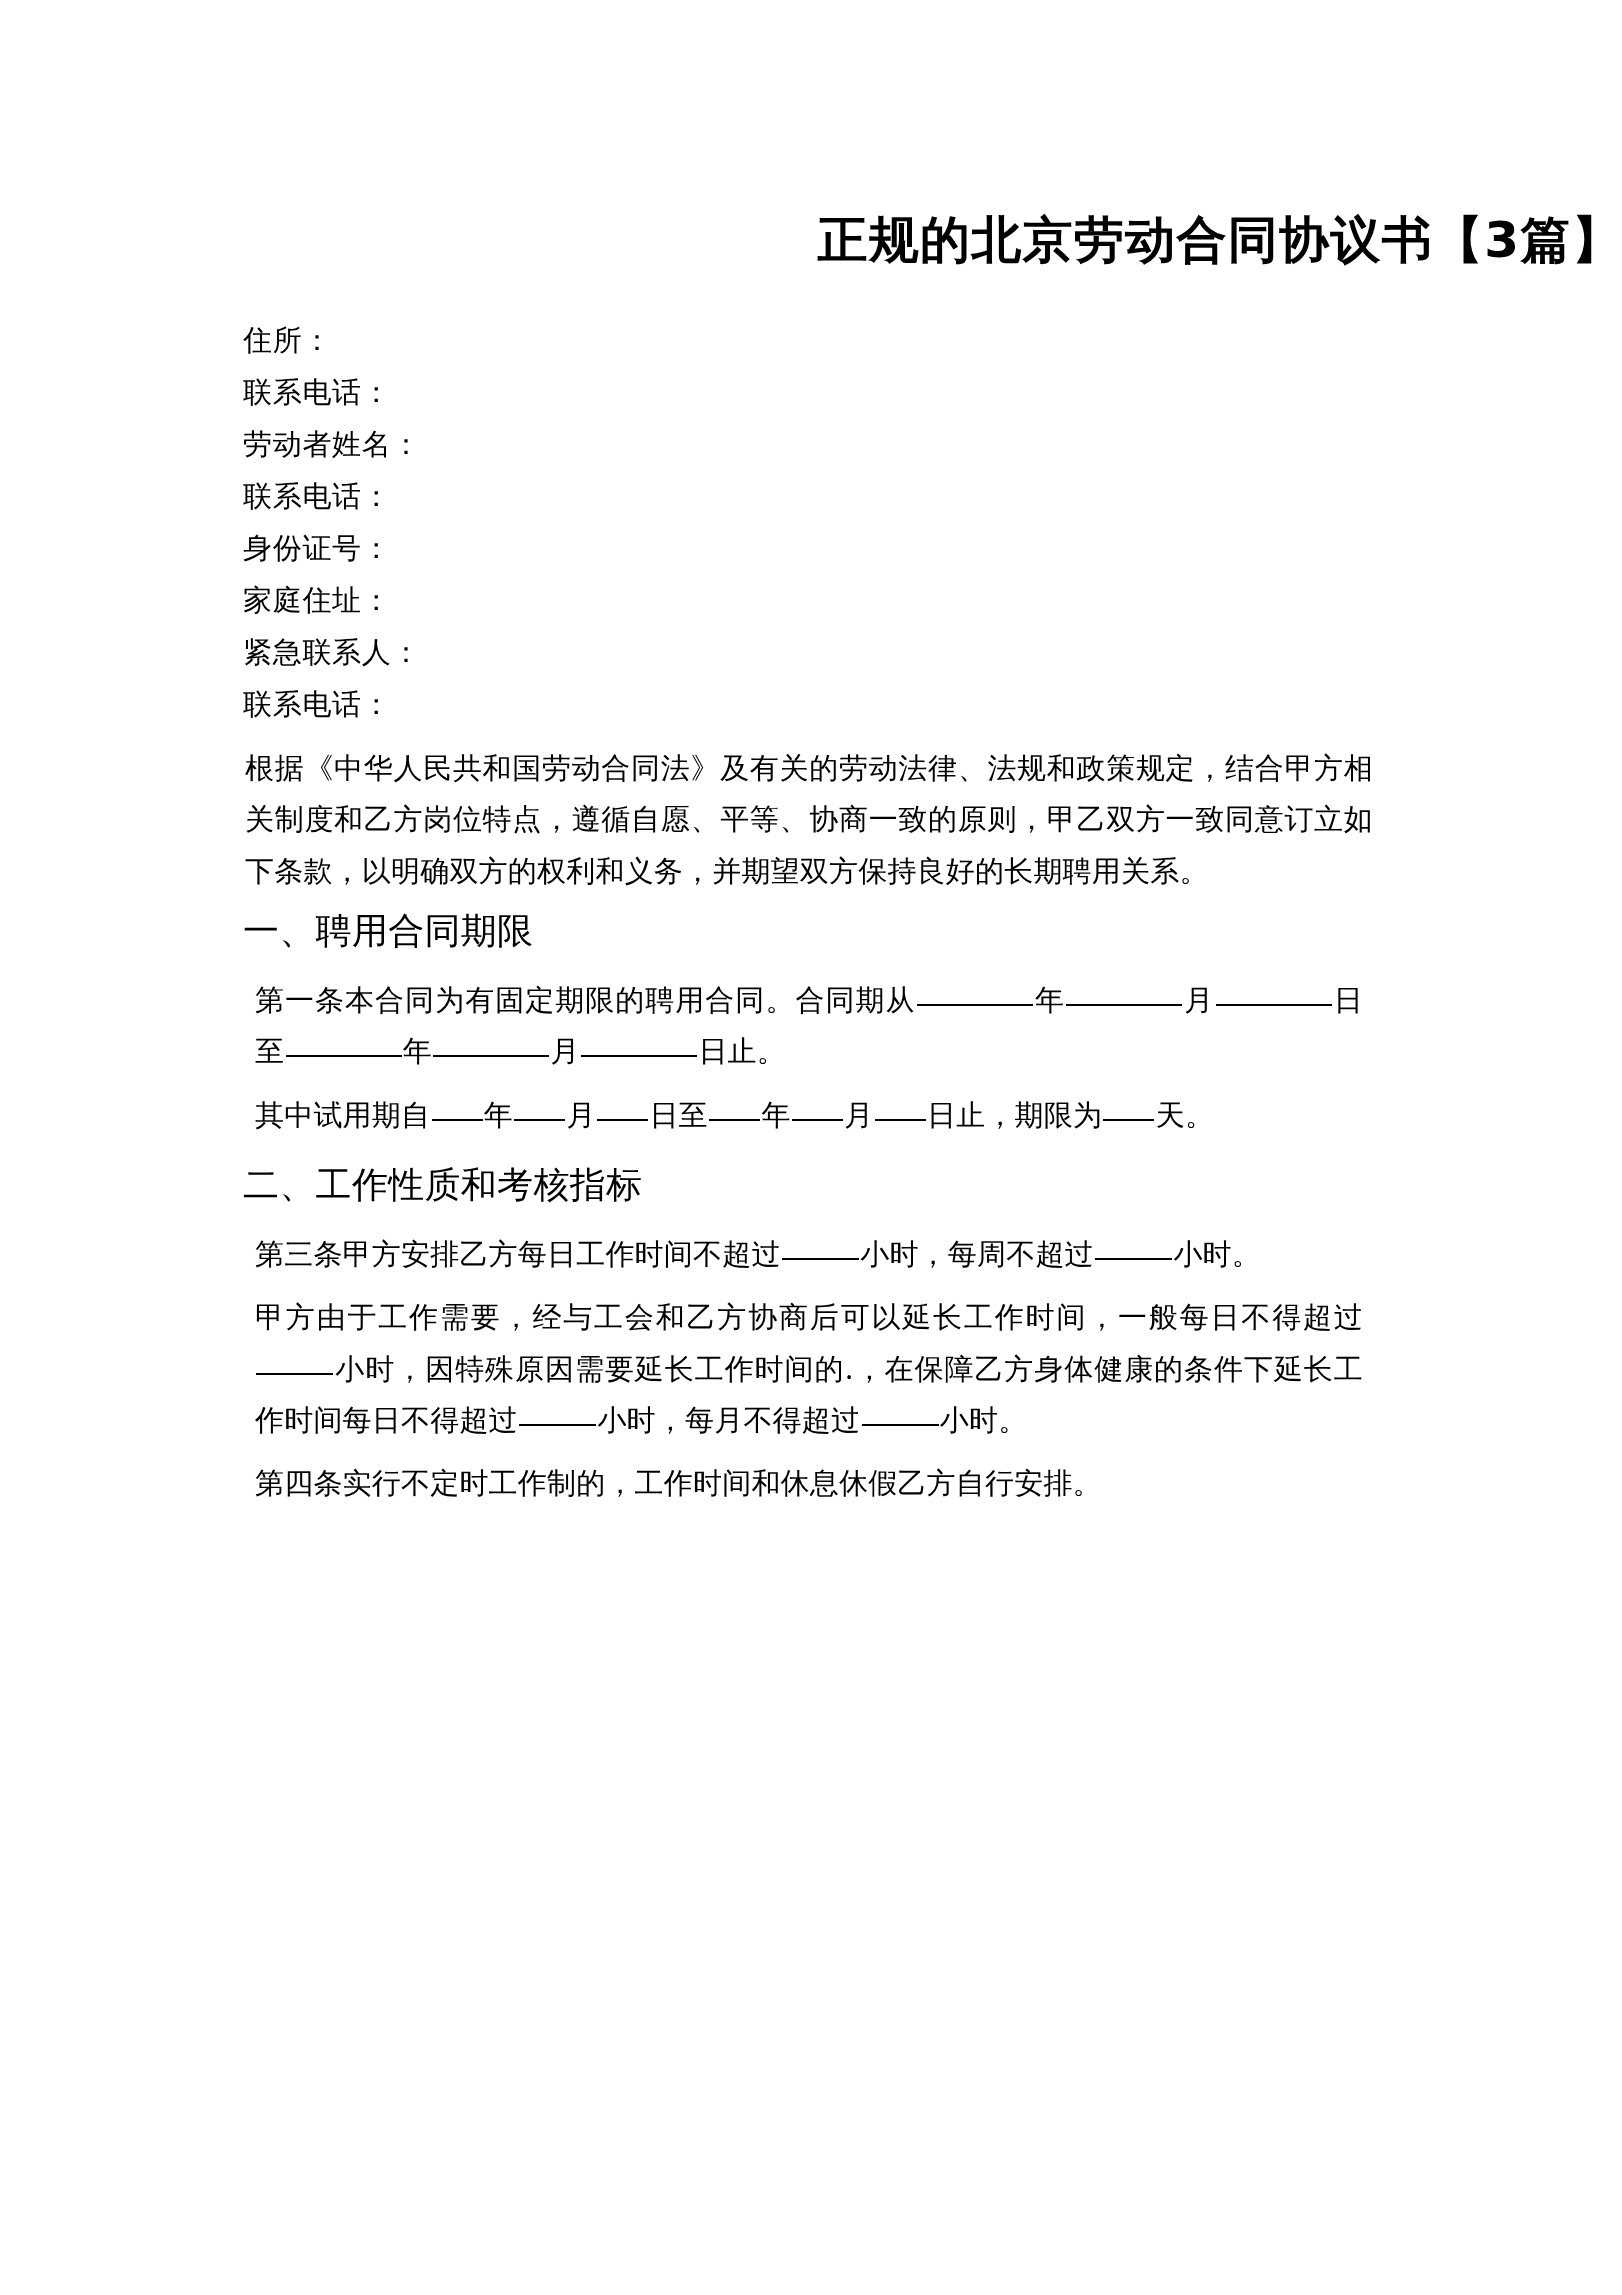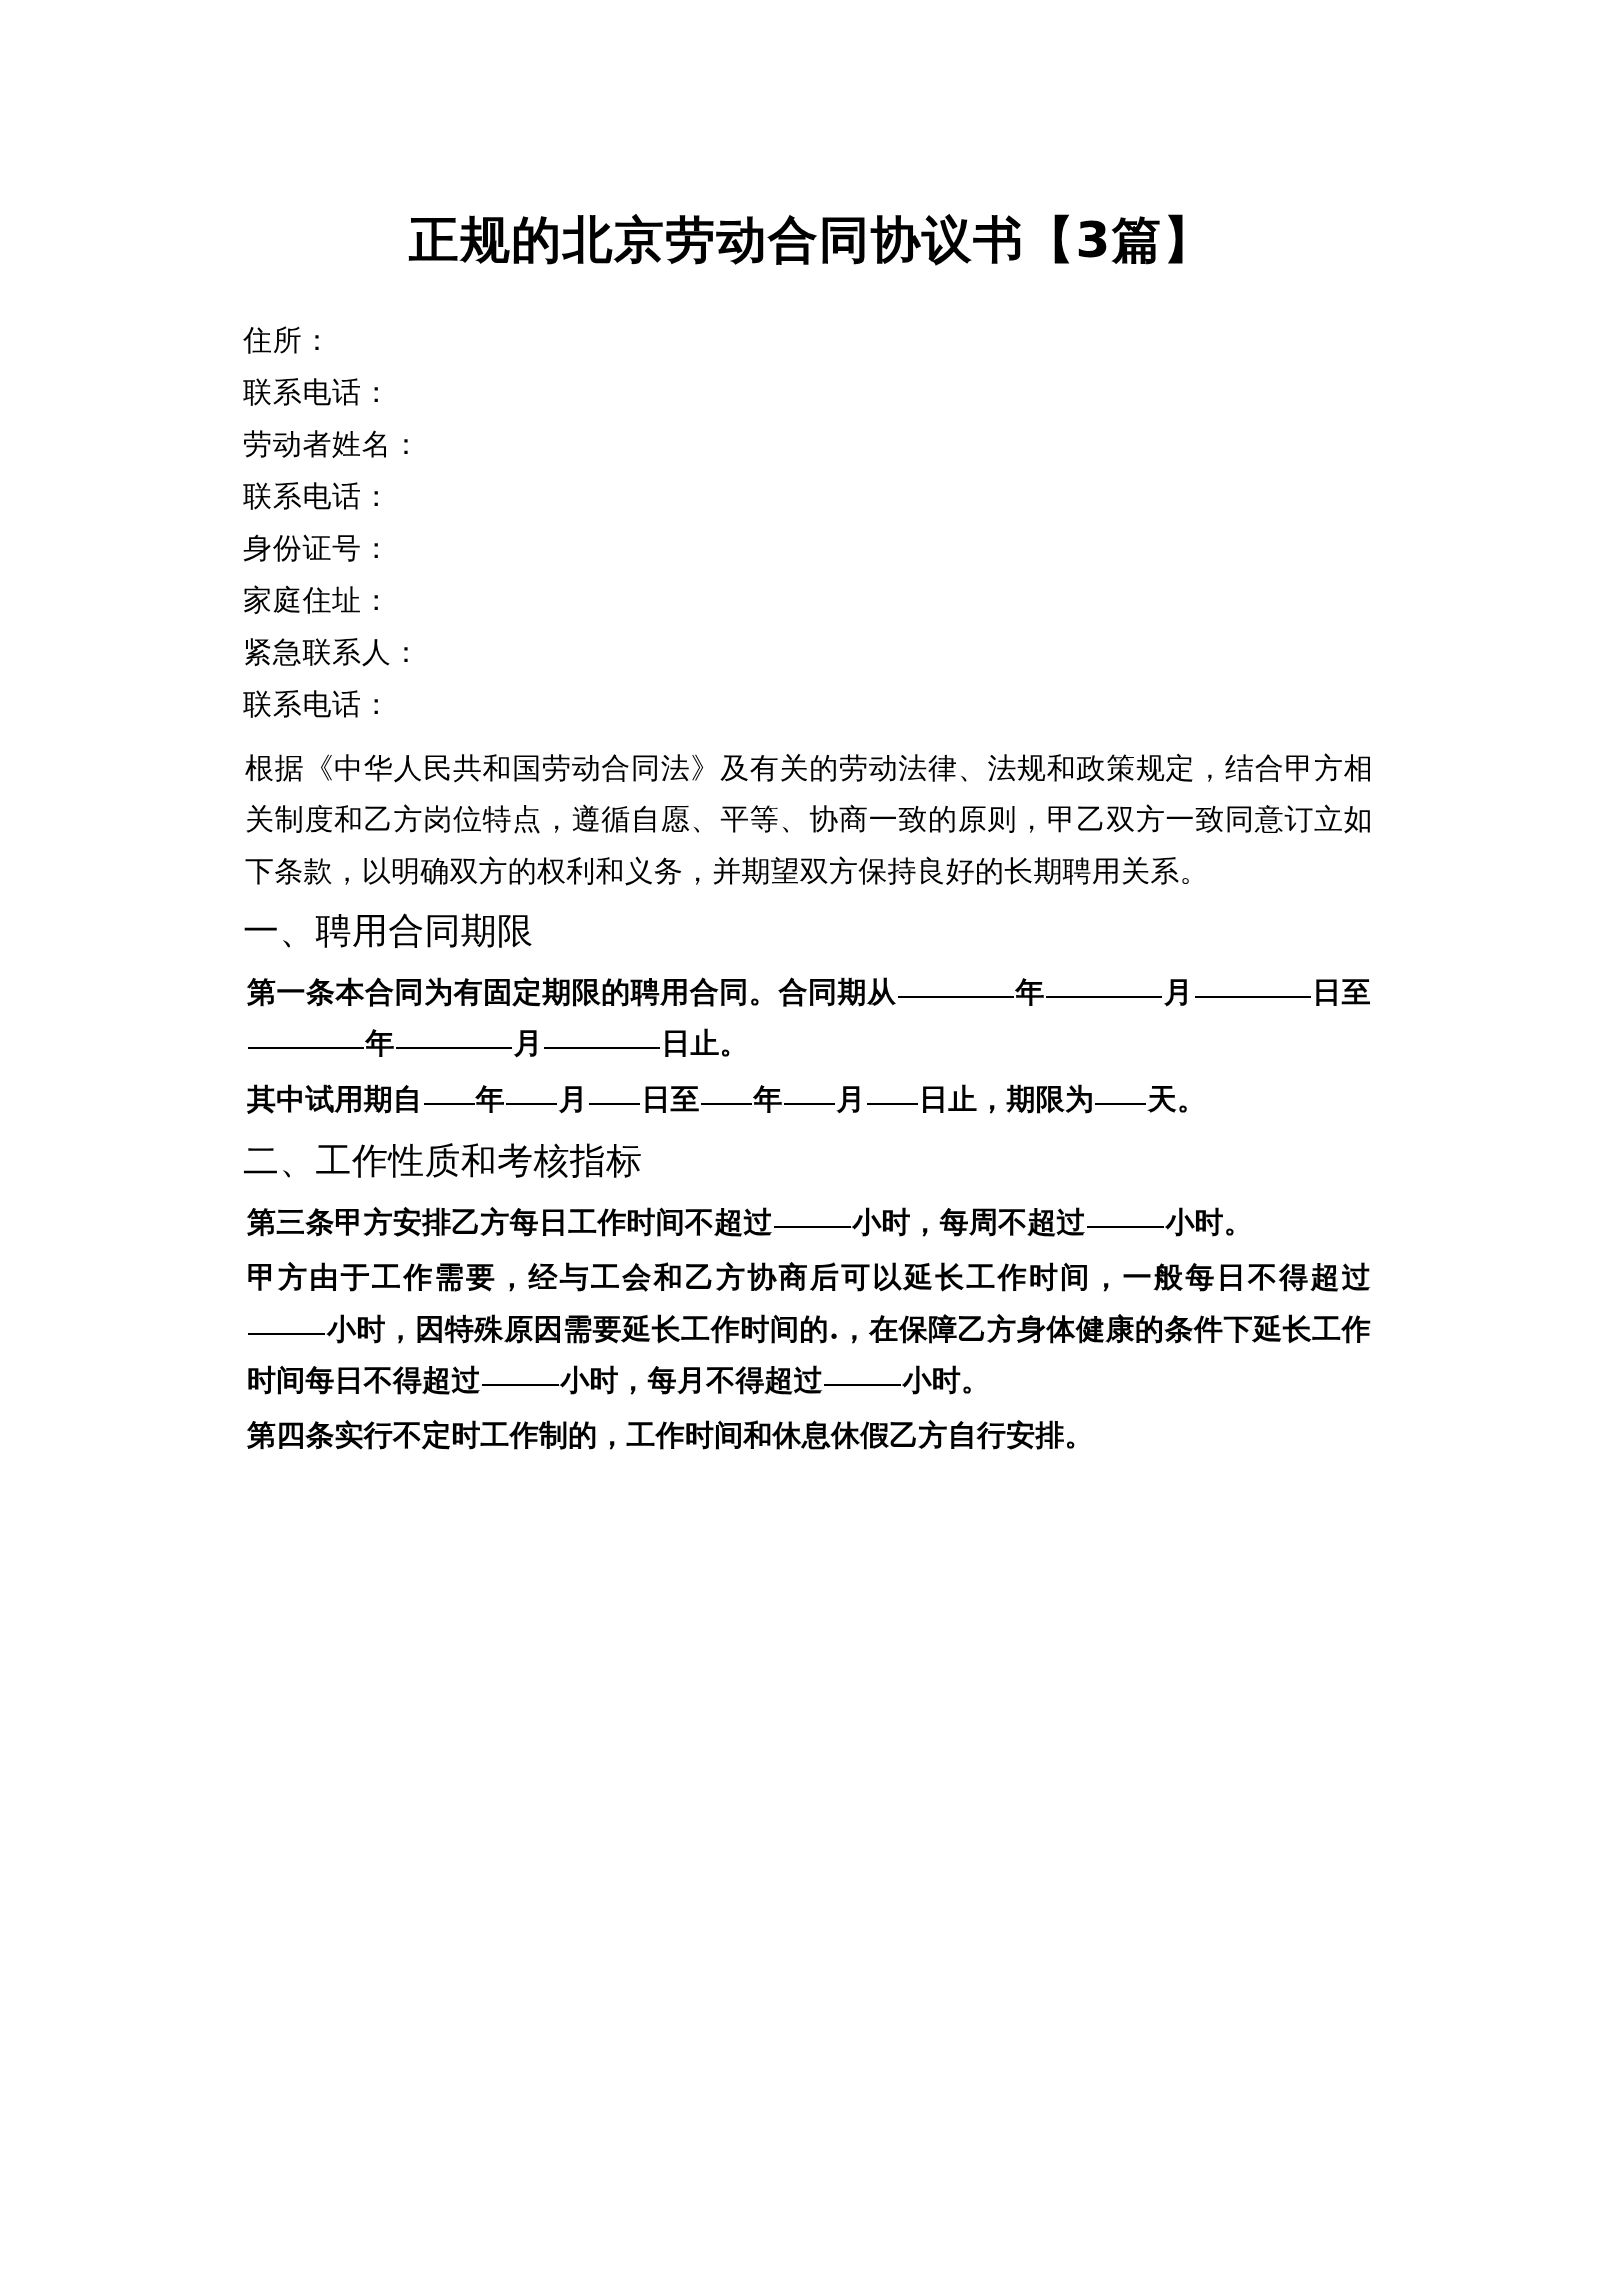--- a/index.html
+++ b/index.html
@@ -25,21 +25,21 @@
     background: #ffffff;
     padding: 0;
   }
 
   
   .doc-title {
     position: absolute;
     left: 0;
     right: 0;
     top: 175px;
-    text-align: center;
+    text-align: right;
     font-family: "DejaVu Sans", "Liberation Sans", sans-serif;
     font-weight: 700;
     font-size: 50px;
     line-height: 1.25;
     letter-spacing: 1.3px;
     color: #000000;
     white-space: nowrap;
   }
 
   
@@ -81,25 +81,24 @@
     font-weight: 400;
     margin: 0;
     white-space: nowrap;
   }
 
   
   .clause {
     font-size: 29px;
     line-height: 1.77;
     letter-spacing: 0.2px;
-    margin: 4px;
+    margin: 12px;
     text-align: justify;
     text-justify: inter-character;
     word-break: break-all;
-    font-weight: bold;
   }
 
   
   .blank {
     display: inline-block;
     border-bottom: 2px solid #000000;
     vertical-align: baseline;
     height: 1em;
     margin: 0 1.3px;
   }

